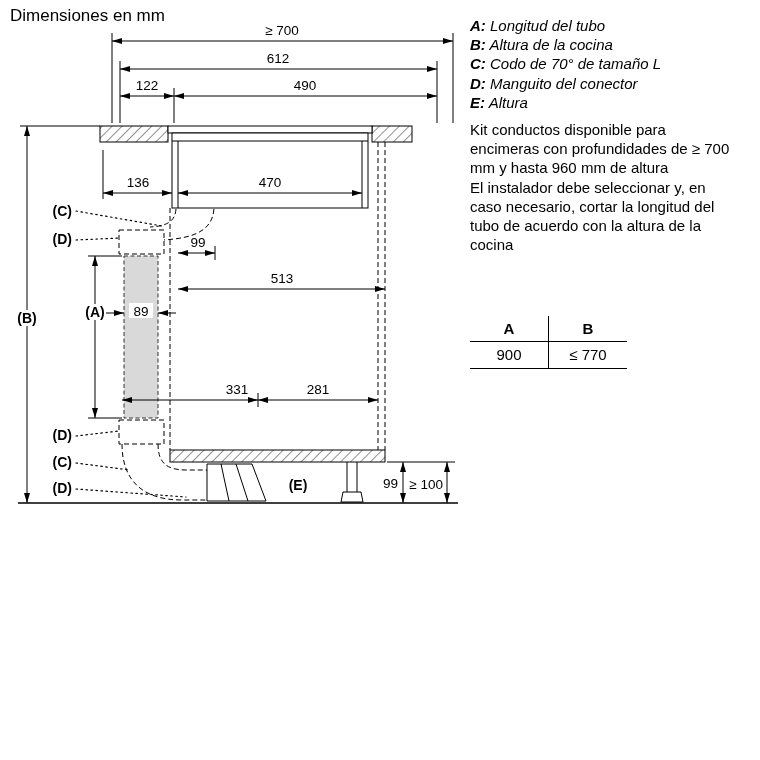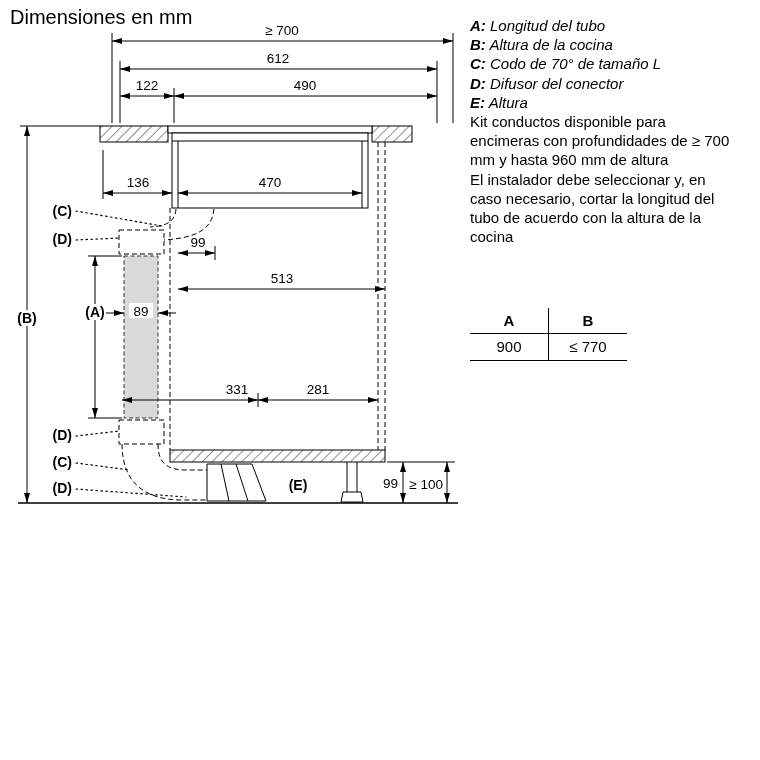--- a/index.html
+++ b/index.html
@@ -1,27 +1,27 @@
 <!DOCTYPE html>
 <html><head>
 <meta charset="utf-8">
 <style>
   html,body{margin:0;padding:0;}
   body{
     width:760px;height:760px;background:#ffffff;position:relative;
     font-family:"Liberation Sans",sans-serif;color:#000;
     -webkit-font-smoothing:antialiased;
   }
-  .title{position:absolute;left:10px;top:6px;font-size:20px;}
+  .title{position:absolute;left:10px;top:6px;font-size:17px;}
   #drawing{position:absolute;left:0;top:0;}
   .right-col{position:absolute;left:470px;top:16px;width:264px;font-size:15px;line-height:1.28;}
   .legend-row{white-space:nowrap;font-style:italic;}
   .k{font-weight:bold;}
   .note{margin:0;}
-  .note1{margin-top:0;}
+  .note1{margin-top:8px;}
   .note2{}
   .spec-table{margin-top:62px;border-collapse:collapse;font-size:15px;}
   .spec-table th,.spec-table td{
     width:66px;text-align:center;padding:3px 6px;font-weight:normal;
     border-bottom:1px solid #000;
   }
   .spec-table th{font-weight:bold;}
   .spec-table th:first-child,.spec-table td:first-child{border-right:1px solid #000;}
   
   text{font-family:"Liberation Sans",sans-serif;font-size:13.5px;fill:#000;}
@@ -194,21 +194,21 @@
     <div class="legend-row">
       <span class="k">B:</span>
       <span>Altura de la cocina</span>
     </div>
     <div class="legend-row">
       <span class="k">C:</span>
       <span>Codo de 70° de tamaño L</span>
     </div>
     <div class="legend-row">
       <span class="k">D:</span>
-      <span>Difusor del conector</span>
+      <span>Manguito del conector</span>
     </div>
     <div class="legend-row">
       <span class="k">E:</span>
       <span>Altura</span>
     </div>
   </div>
 
   <p class="note note1">Kit conductos disponible para encimeras con profundidades de ≥ 700 mm y hasta 960 mm de altura</p>
   <p class="note note2">El instalador debe seleccionar y, en caso necesario, cortar la longitud del tubo de acuerdo con la altura de la cocina</p>
 

